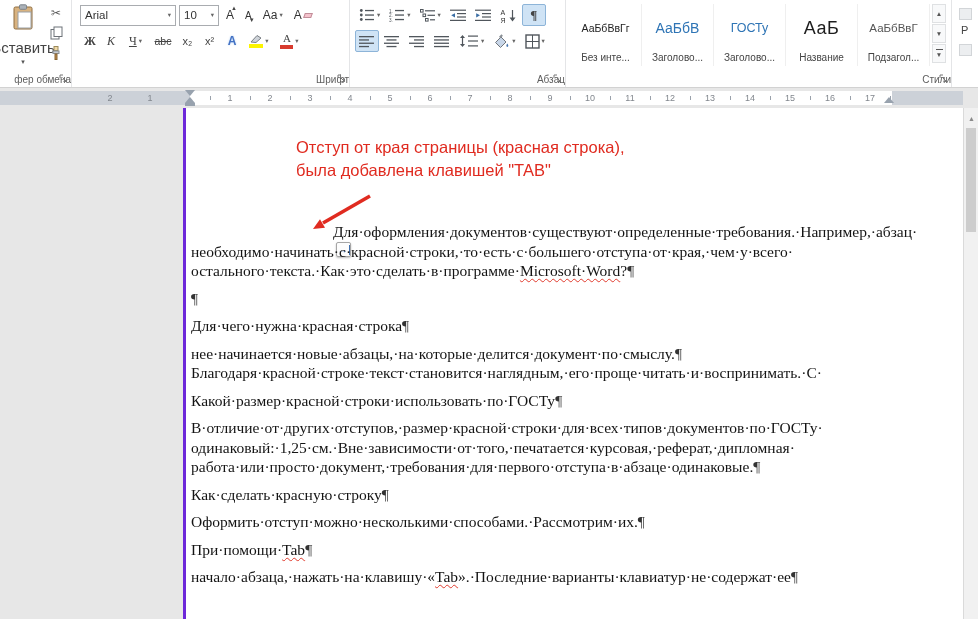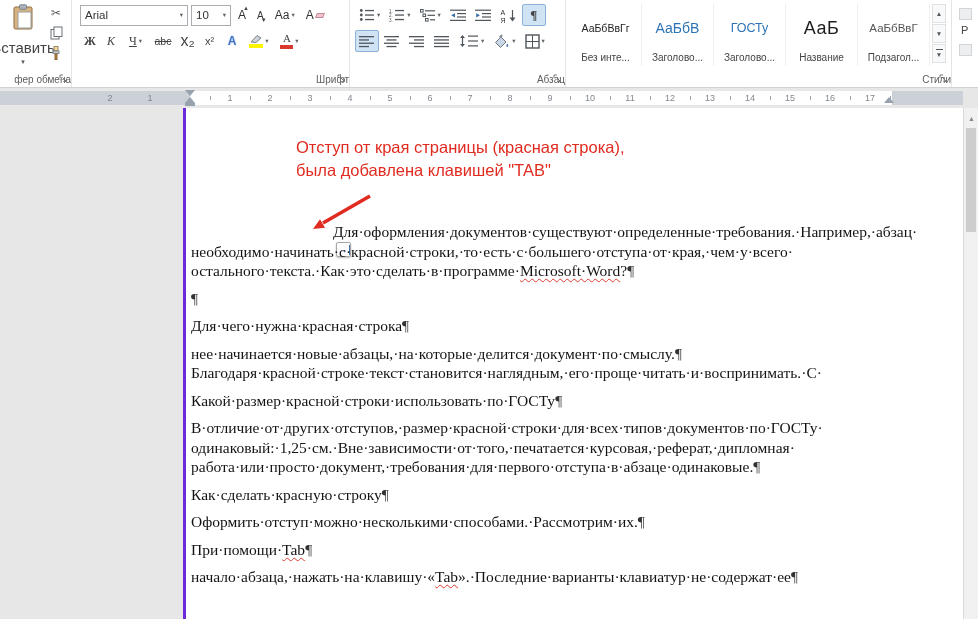--- a/index.html
+++ b/index.html
@@ -25,21 +25,21 @@
   .paste-label{font-size:15px;color:#444;margin-top:9px;white-space:nowrap}
   .mini-arr{font-size:7px;color:#555;margin-top:2px}
   .clip-col{position:absolute;left:46px;top:4px;display:flex;flex-direction:column;gap:2px}
   .sbtn{width:20px;height:18px;display:flex;align-items:center;justify-content:center;border:1px solid transparent;border-radius:2px}
   .scissors{font-size:12px;color:#555}
 
   
   .grp-font{width:278px}
   .grp-font .r1{top:4px;left:8px;gap:3px}
   .grp-font .r2{top:30px;left:8px;gap:1px}
-  .font-name{width:108px}
+  .font-name{width:96px}
   .font-size{width:40px}
   .gl{font-size:12px;color:#333}
   .gl.sm{font-size:10px}
   .upmk{position:absolute;top:0;right:0;font-size:6px;color:#444;line-height:1}
   .upmk.dn{top:auto;bottom:2px}
   .b-bold{font-weight:bold;font-family:"Liberation Serif",serif}
   .b-italic{font-style:italic;font-family:"Liberation Serif",serif}
   .b-under{text-decoration:underline;font-family:"Liberation Serif",serif}
   .b-strike{text-decoration:line-through;font-size:10.5px}
   .b-effects{color:#4472c4;text-shadow:0 0 2px #a9c9f0;font-weight:bold}
@@ -181,21 +181,21 @@
           </div>
       </div>
       <div class="row r2">
         <div class="btn b-bold" style="width:20px">Ж</div>
         <div class="btn b-italic" style="width:20px">К</div>
         <div class="btn" style="width:27px">
             <span class="b-under">Ч</span>
             <span class="carr">▾</span>
           </div>
         <div class="btn b-strike" style="width:26px">abc</div>
-        <div class="btn" style="width:21px;font-size:16px">x₂</div>
+        <div class="btn" style="width:21px;font-size:11px">x₂</div>
         <div class="btn" style="width:21px;font-size:11px">x²</div>
         <div class="btn b-effects" style="width:22px">А</div>
         <div class="btn" style="width:30px">
           <span class="hl-ic">
             <svg width="14" height="9" viewBox="0 0 14 9">
                 <path d="M2 8 L8 1.5 L12 4 L7 8.5 z" fill="#cfd4da" stroke="#7a7f85"></path>
               </svg>
             <span class="hl-bar"></span>
           </span>
           <span class="carr">▾</span>

